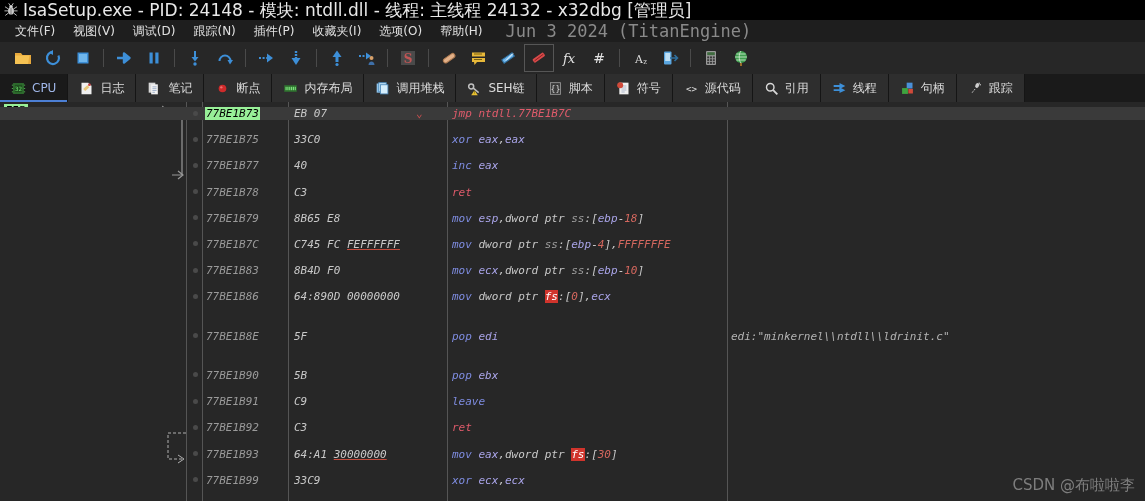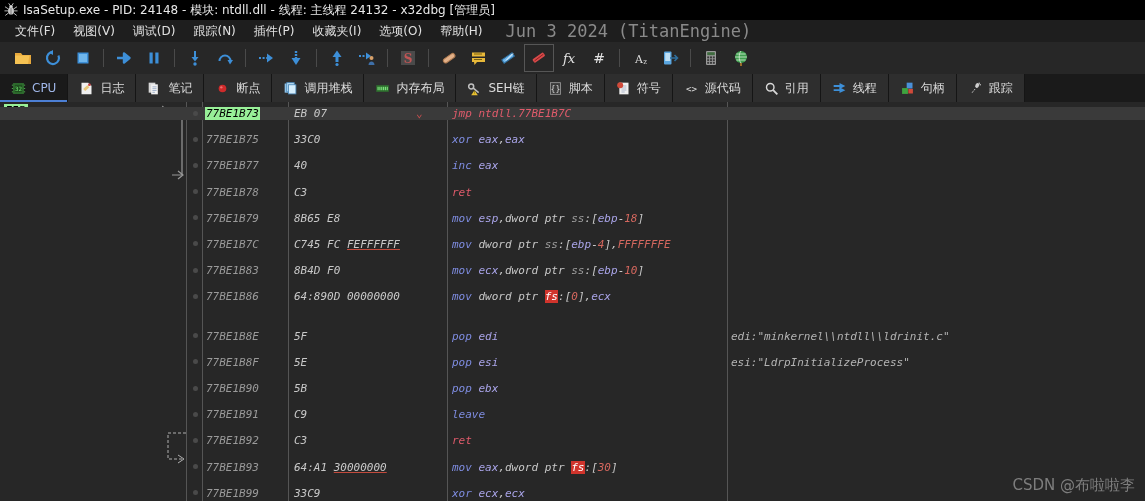--- a/index.html
+++ b/index.html
@@ -10,21 +10,21 @@
     overflow: hidden;
     background: #272727;
     font-family: "DejaVu Sans", sans-serif;
   }
   #app { position: relative; width: 1145px; height: 501px; background: #272727; }
 
   
   .titlebar {
     height: 20px; background: #000; color: #e8e8e8;
     display: flex; align-items: center; padding-left: 4px;
-    font-family: "DejaVu Sans", sans-serif; font-size: 12px;
+    font-family: "DejaVu Sans", sans-serif; font-size: 17px;
     white-space: nowrap; overflow: hidden;
   }
   .bug-icon { width: 14px; height: 14px; margin-right: 5px; flex: 0 0 auto; display:block; }
   .title-text { letter-spacing: 0px; }
 
   
   .menubar {
     height: 22px; background: #1e1e1e; display: flex; align-items: center;
     padding-left: 6px; font-size: 12px; color: #e0e0e0;
   }
@@ -400,42 +400,42 @@
           <svg class="tab-ico" width="15" height="15" viewBox="0 0 18 18">
             <circle cx="9" cy="9" r="4.6" fill="#cf2b2b"></circle>
             <circle cx="7.6" cy="7.6" r="1.4" fill="#ef7070"></circle>
           </svg>
         </span>
         <span class="tlabel">断点</span>
       </div>
       <div class="tab">
         <span>
           <svg class="tab-ico" width="15" height="15" viewBox="0 0 18 18">
-            <rect x="2" y="3" width="9" height="11" fill="#8fc4ea"></rect>
-            <rect x="4.5" y="2" width="9" height="11" fill="#b8ddf5" stroke="#4a86b8"></rect>
-            <rect x="6.5" y="4.5" width="9" height="11" fill="#d5eefc" stroke="#4a86b8"></rect>
-          </svg>
-        </span>
-        <span class="tlabel">调用堆栈</span>
-      </div>
-      <div class="tab">
-        <span>
-          <svg class="tab-ico" width="15" height="15" viewBox="0 0 18 18">
             <rect x="1.5" y="5" width="15" height="8" fill="#2f6f2f"></rect>
             <g fill="#7ae07a">
               <rect x="3" y="7" width="1.4" height="4"></rect>
               <rect x="5.2" y="7" width="1.4" height="4"></rect>
               <rect x="7.4" y="7" width="1.4" height="4"></rect>
               <rect x="9.6" y="7" width="1.4" height="4"></rect>
               <rect x="11.8" y="7" width="1.4" height="4"></rect>
               <rect x="14" y="7" width="1.4" height="4"></rect>
             </g>
           </svg>
         </span>
         <span class="tlabel">内存布局</span>
+      </div>
+      <div class="tab">
+        <span>
+          <svg class="tab-ico" width="15" height="15" viewBox="0 0 18 18">
+            <rect x="2" y="3" width="9" height="11" fill="#8fc4ea"></rect>
+            <rect x="4.5" y="2" width="9" height="11" fill="#b8ddf5" stroke="#4a86b8"></rect>
+            <rect x="6.5" y="4.5" width="9" height="11" fill="#d5eefc" stroke="#4a86b8"></rect>
+          </svg>
+        </span>
+        <span class="tlabel">调用堆栈</span>
       </div>
       <div class="tab">
         <span>
           <svg class="tab-ico" width="15" height="15" viewBox="0 0 18 18">
             <circle cx="5" cy="6.5" r="3" fill="none" stroke="#c0c0c0" stroke-width="1.8"></circle>
             <path d="M7.2 8.2 14 14" stroke="#c0c0c0" stroke-width="1.8"></path>
             <polygon points="9,11 13,17 5,17" fill="#e8c030"></polygon>
             <text x="9" y="16" font-size="6" fill="#3a3a00" text-anchor="middle">!</text>
           </svg>
         </span>
@@ -532,21 +532,20 @@
     <div class="rows" id="rows">
         <div class="row cur" style="top: 0px;"><span class="cell c-bp"><span class="bpdot"></span></span><span class="cell c-addr cur">77BE1B73</span><span class="cell c-arrow">⌄</span><span class="cell c-hex">EB 07</span><span class="cell c-ins"><span class="mn-jmp">jmp</span><span class="mn-jmp"> ntdll.77BE1B7C</span></span></div>
         <div class="row" style="top: 13.1px;"><span class="cell c-bp"><span class="bpdot"></span></span><span class="cell c-addr">77BE1B75</span><span class="cell c-hex">33C0</span><span class="cell c-ins"><span class="mn">xor</span><span class="plain"> </span><span class="reg">eax</span><span class="plain">,</span><span class="reg">eax</span></span></div>
         <div class="row" style="top: 26.2px;"><span class="cell c-bp"><span class="bpdot"></span></span><span class="cell c-addr">77BE1B77</span><span class="cell c-hex">40</span><span class="cell c-ins"><span class="mn">inc</span><span class="plain"> </span><span class="reg">eax</span></span></div>
         <div class="row" style="top: 39.3px;"><span class="cell c-bp"><span class="bpdot"></span></span><span class="cell c-addr">77BE1B78</span><span class="cell c-hex">C3</span><span class="cell c-ins"><span class="mn-jmp">ret</span></span></div>
         <div class="row" style="top: 52.4px;"><span class="cell c-bp"><span class="bpdot"></span></span><span class="cell c-addr">77BE1B79</span><span class="cell c-hex">8B65 E8</span><span class="cell c-ins"><span class="mn">mov</span><span class="plain"> </span><span class="reg">esp</span><span class="plain">,</span><span class="plain">dword</span><span class="plain"> </span><span class="plain">ptr</span><span class="plain"> </span><span class="seg">ss</span><span class="plain">:</span><span class="plain">[</span><span class="reg">ebp</span><span class="plain">-</span><span class="num">18</span><span class="plain">]</span></span></div>
         <div class="row" style="top: 65.5px;"><span class="cell c-bp"><span class="bpdot"></span></span><span class="cell c-addr">77BE1B7C</span><span class="cell c-hex">C745 FC <span class="hexu">FEFFFFFF</span></span><span class="cell c-ins"><span class="mn">mov</span><span class="plain"> </span><span class="plain">dword</span><span class="plain"> </span><span class="plain">ptr</span><span class="plain"> </span><span class="seg">ss</span><span class="plain">:</span><span class="plain">[</span><span class="reg">ebp</span><span class="plain">-</span><span class="num">4</span><span class="plain">]</span><span class="plain">,</span><span class="num">FFFFFFFE</span></span></div>
         <div class="row" style="top: 78.6px;"><span class="cell c-bp"><span class="bpdot"></span></span><span class="cell c-addr">77BE1B83</span><span class="cell c-hex">8B4D F0</span><span class="cell c-ins"><span class="mn">mov</span><span class="plain"> </span><span class="reg">ecx</span><span class="plain">,</span><span class="plain">dword</span><span class="plain"> </span><span class="plain">ptr</span><span class="plain"> </span><span class="seg">ss</span><span class="plain">:</span><span class="plain">[</span><span class="reg">ebp</span><span class="plain">-</span><span class="num">10</span><span class="plain">]</span></span></div>
         <div class="row" style="top: 91.7px;"><span class="cell c-bp"><span class="bpdot"></span></span><span class="cell c-addr">77BE1B86</span><span class="cell c-hex">64:890D 00000000</span><span class="cell c-ins"><span class="mn">mov</span><span class="plain"> </span><span class="plain">dword</span><span class="plain"> </span><span class="plain">ptr</span><span class="plain"> </span><span class="fs">fs</span><span class="plain">:</span><span class="plain">[</span><span class="num">0</span><span class="plain">]</span><span class="plain">,</span><span class="reg">ecx</span></span></div>
         <div class="row" style="top: 117.9px;"><span class="cell c-bp"><span class="bpdot"></span></span><span class="cell c-addr">77BE1B8E</span><span class="cell c-hex">5F</span><span class="cell c-ins"><span class="mn">pop</span><span class="plain"> </span><span class="reg">edi</span></span><span class="cell c-cmt">edi:"minkernel\\ntdll\\ldrinit.c"</span></div>
-        <div class="row" style="top: 131px;"><span class="cell c-bp"><span class="bpdot"></span></span><span class="cell c-addr">77BE1B8F</span><span class="cell c-hex">5E</span><span class="cell c-ins"><span class="mn">pop</span><span class="plain"> </span><span class="reg">esi</span></span><span class="cell c-cmt">esi:"LdrpInitializeProcess"</span></div>
         <div class="row" style="top: 144.1px;"><span class="cell c-bp"><span class="bpdot"></span></span><span class="cell c-addr">77BE1B90</span><span class="cell c-hex">5B</span><span class="cell c-ins"><span class="mn">pop</span><span class="plain"> </span><span class="reg">ebx</span></span></div>
         <div class="row" style="top: 157.2px;"><span class="cell c-bp"><span class="bpdot"></span></span><span class="cell c-addr">77BE1B91</span><span class="cell c-hex">C9</span><span class="cell c-ins"><span class="mn">leave</span></span></div>
         <div class="row" style="top: 170.3px;"><span class="cell c-bp"><span class="bpdot"></span></span><span class="cell c-addr">77BE1B92</span><span class="cell c-hex">C3</span><span class="cell c-ins"><span class="mn-jmp">ret</span></span></div>
         <div class="row" style="top: 183.4px;"><span class="cell c-bp"><span class="bpdot"></span></span><span class="cell c-addr">77BE1B93</span><span class="cell c-hex">64:A1 <span class="hexu">30000000</span></span><span class="cell c-ins"><span class="mn">mov</span><span class="plain"> </span><span class="reg">eax</span><span class="plain">,</span><span class="plain">dword</span><span class="plain"> </span><span class="plain">ptr</span><span class="plain"> </span><span class="fs">fs</span><span class="plain">:</span><span class="plain">[</span><span class="num">30</span><span class="plain">]</span></span></div>
         <div class="row" style="top: 196.5px;"><span class="cell c-bp"><span class="bpdot"></span></span><span class="cell c-addr">77BE1B99</span><span class="cell c-hex">33C9</span><span class="cell c-ins"><span class="mn">xor</span><span class="plain"> </span><span class="reg">ecx</span><span class="plain">,</span><span class="reg">ecx</span></span></div>
       </div>
     <div class="watermark">CSDN @布啦啦李</div>
   </div>
 
 </div>

